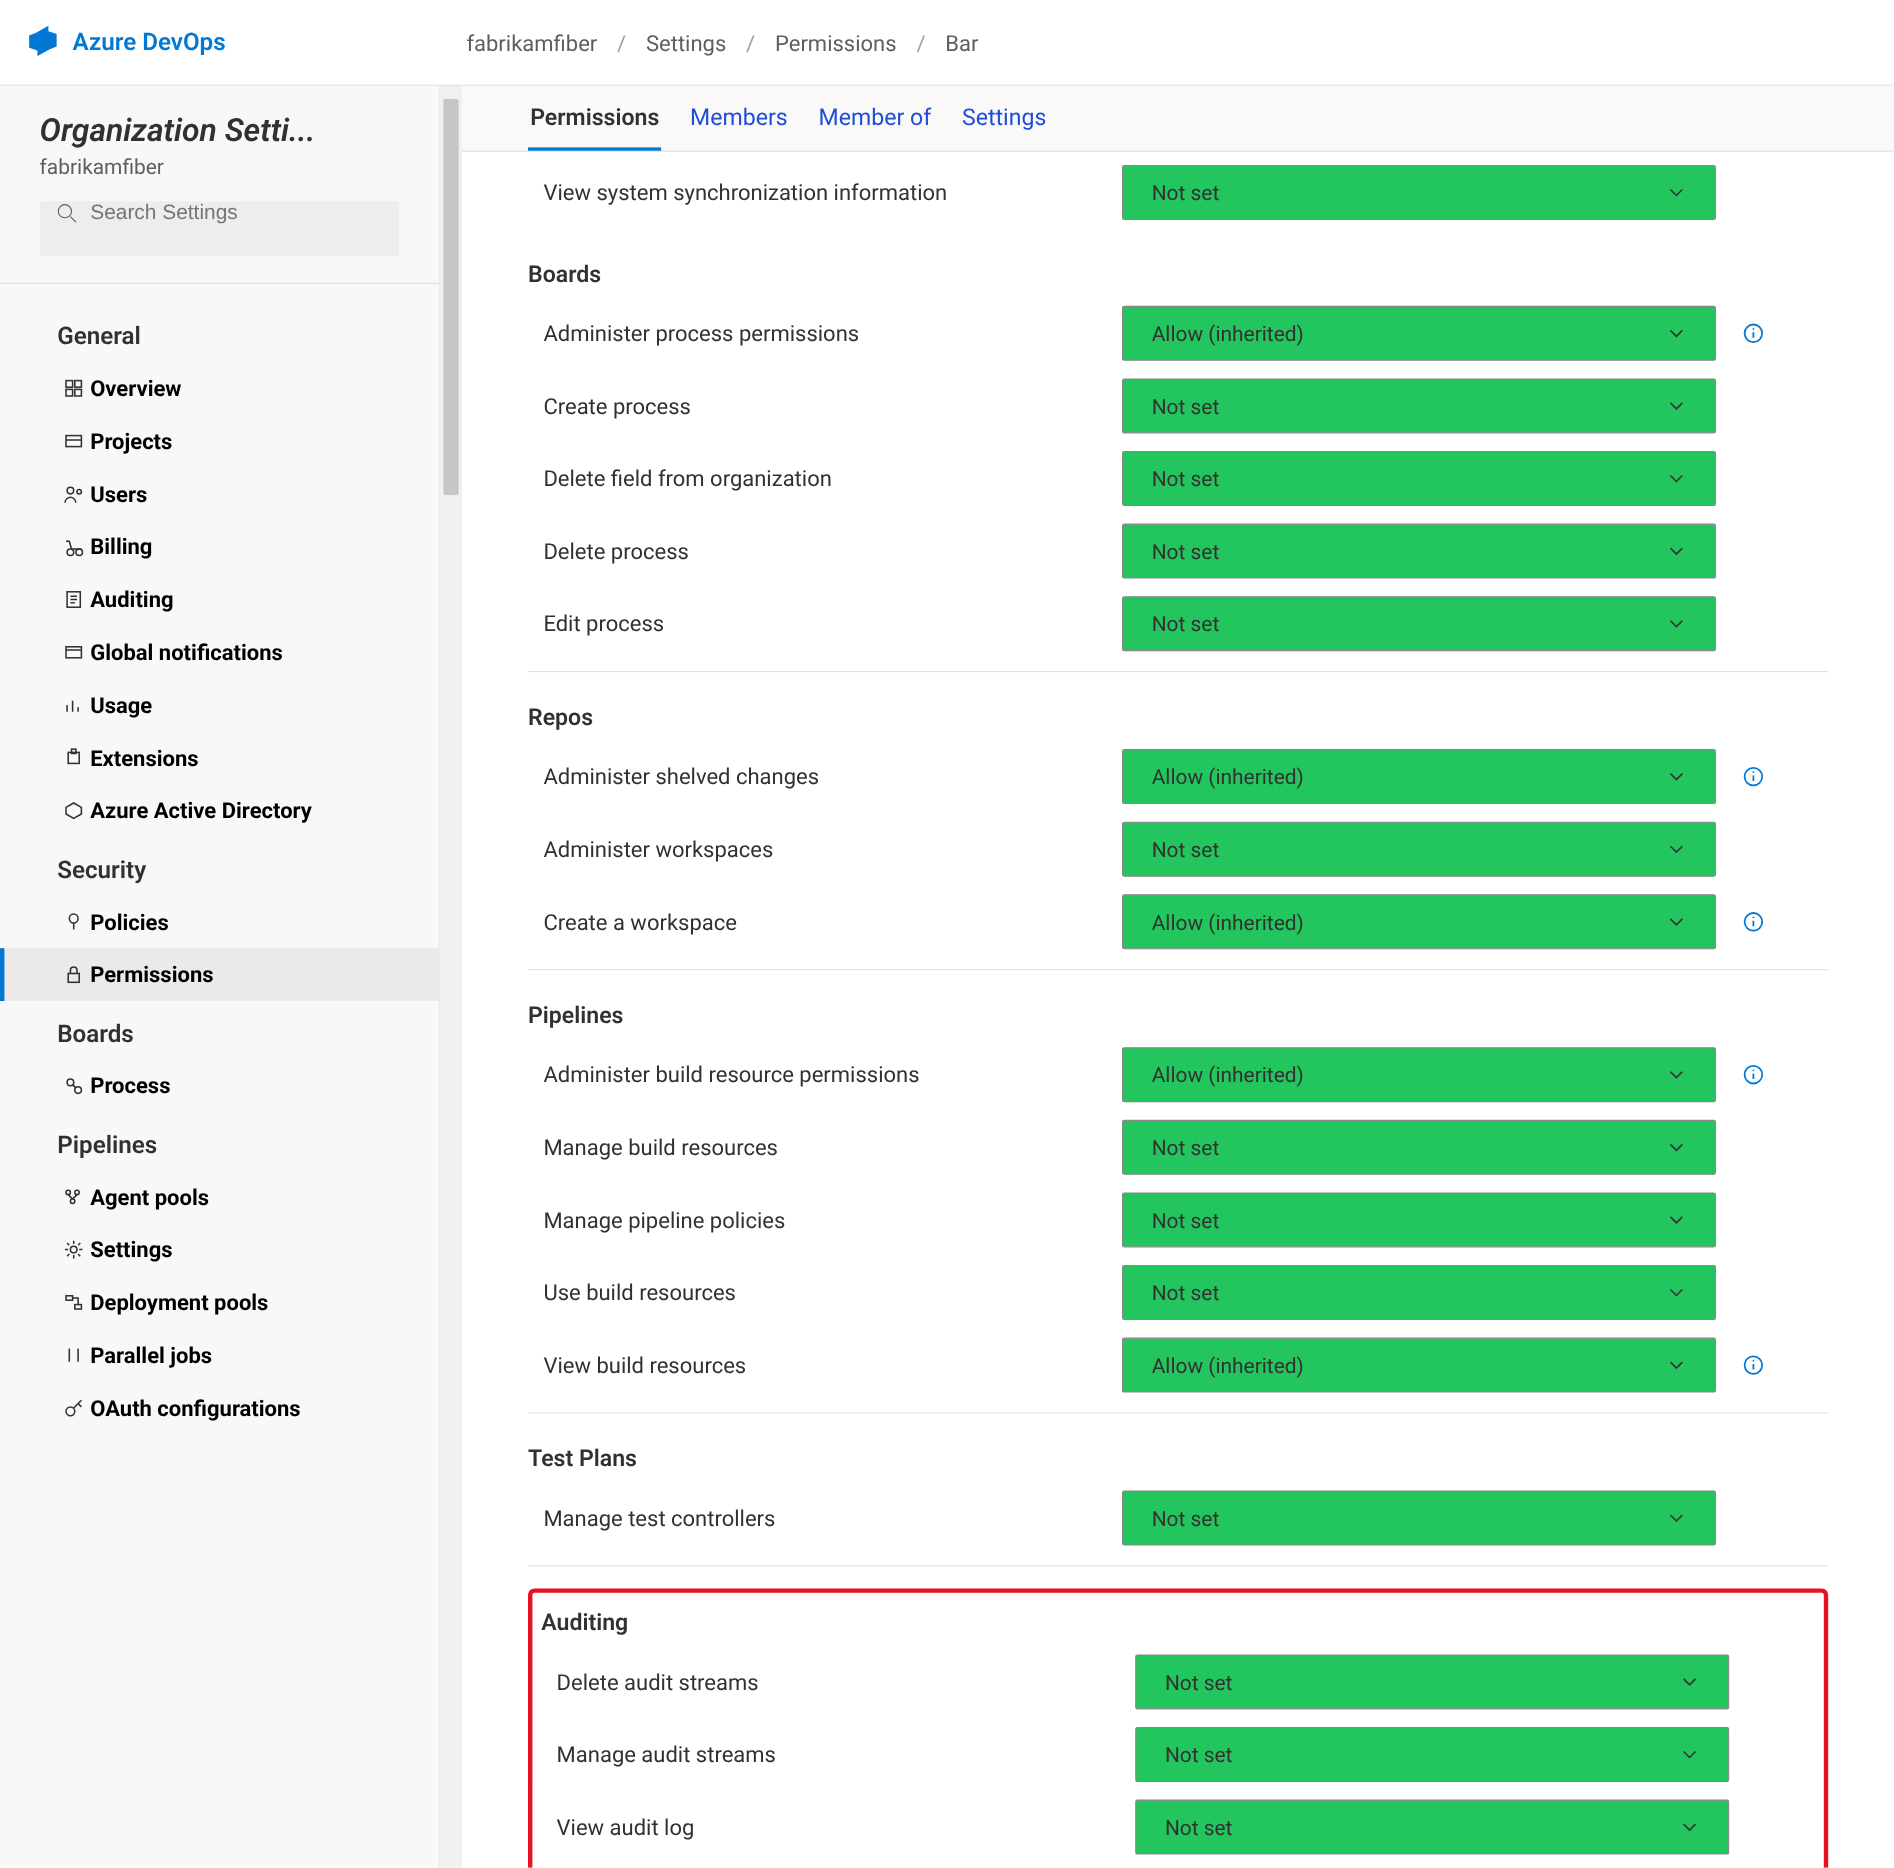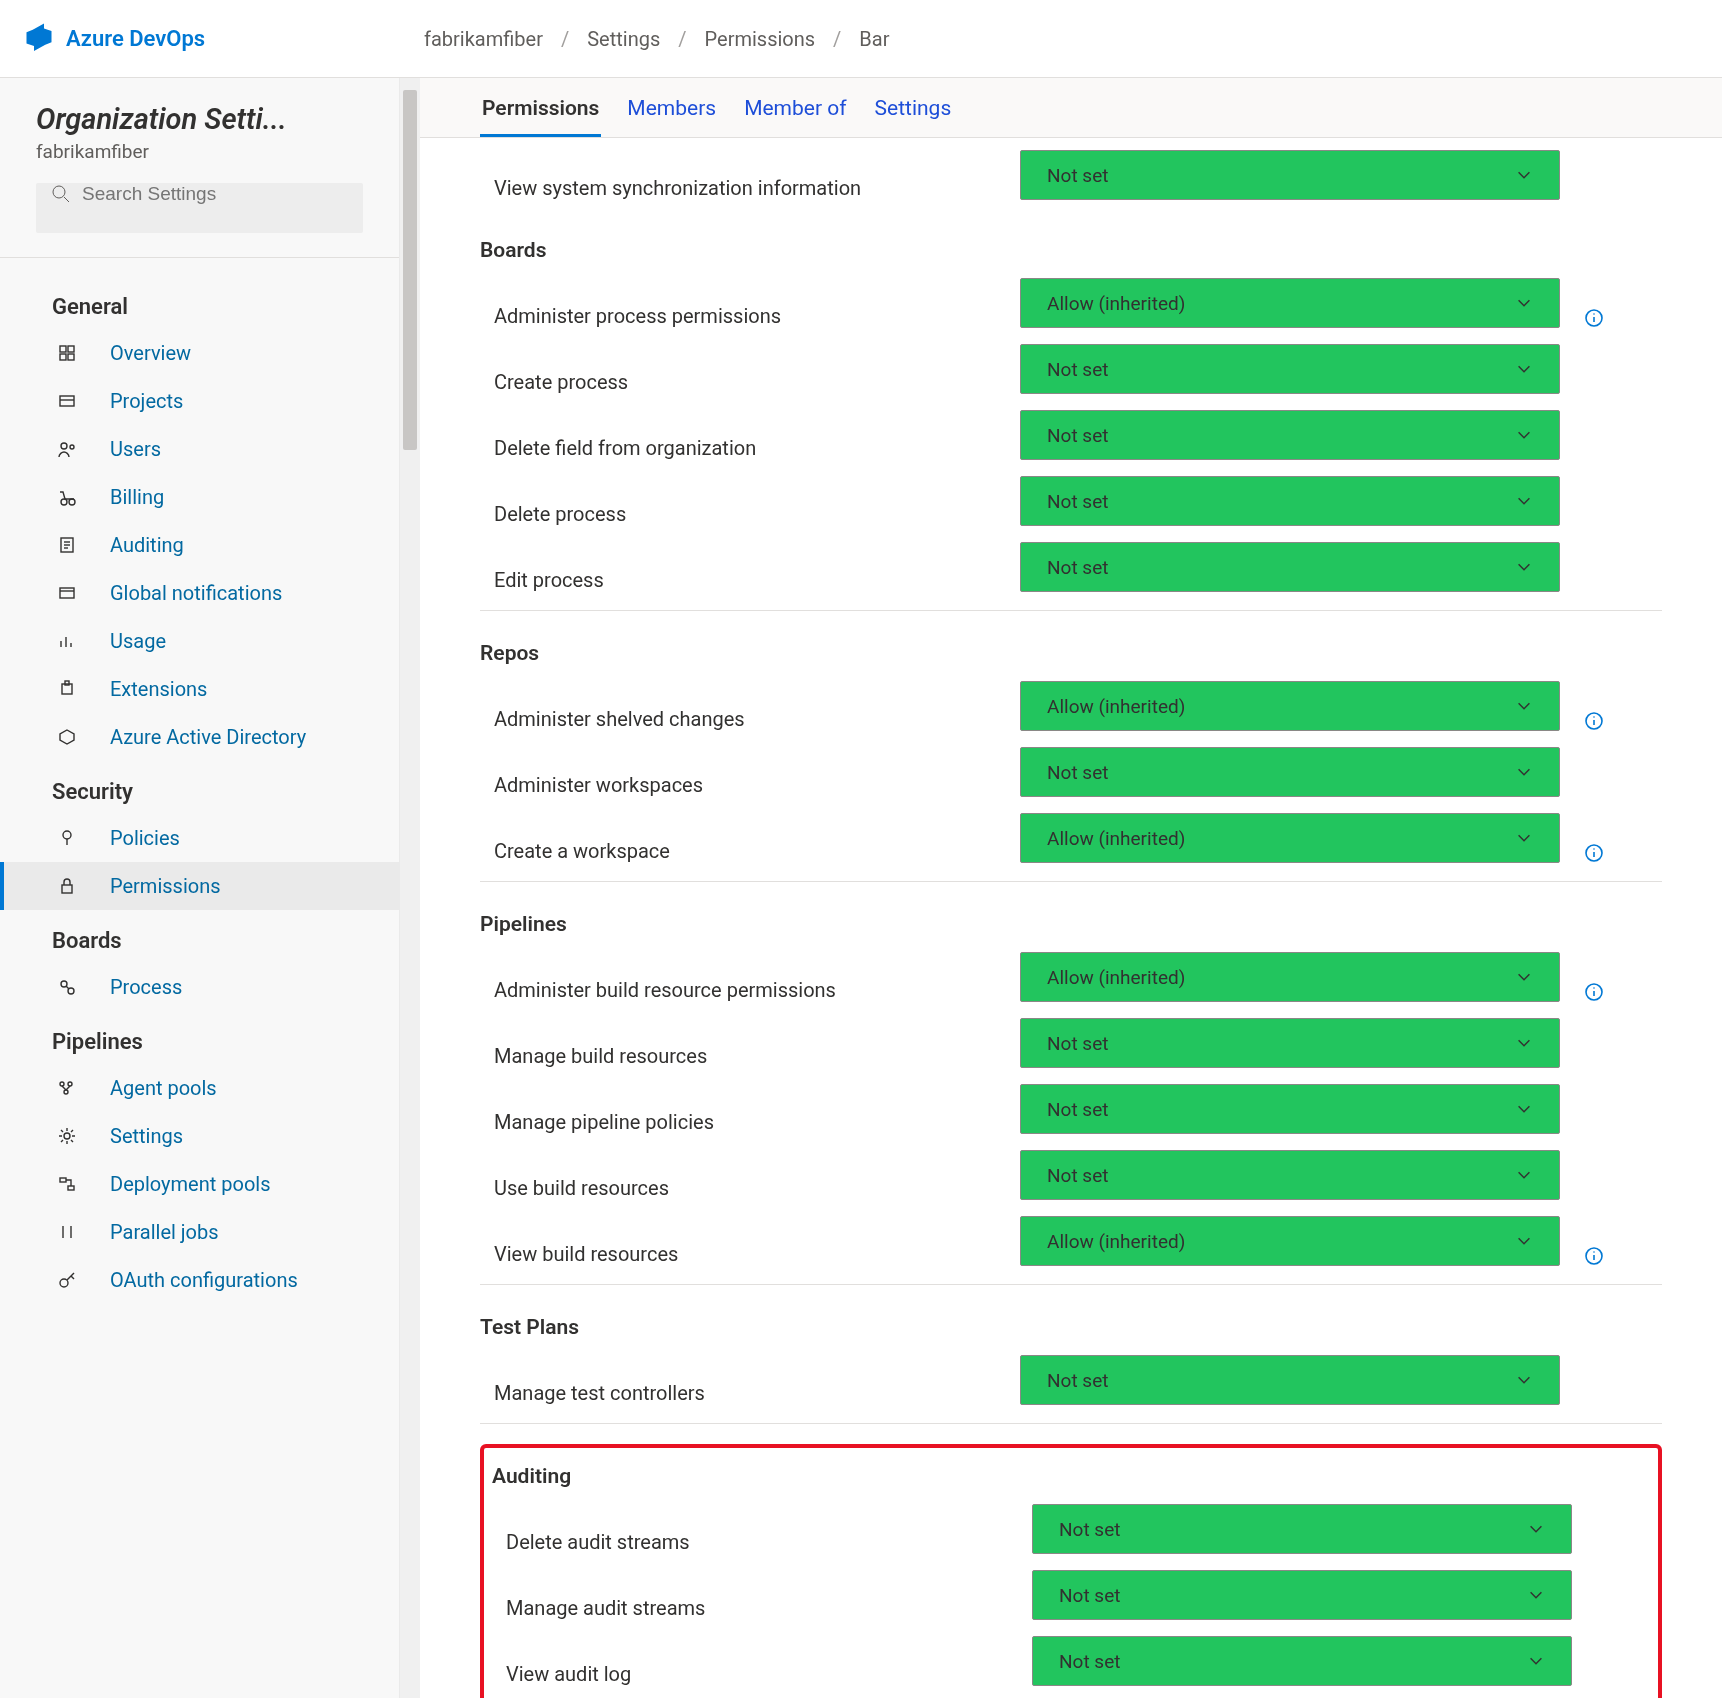--- a/index.html
+++ b/index.html
@@ -110,25 +110,26 @@
 
   .nav-group-title {
     font-size: 22px;
     font-weight: 600;
     padding: 18px 36px 10px 52px;
     color: #323130;
   }
   .nav-item {
     display: flex;
     align-items: center;
-    gap: 32px;
+    gap: 4px;
     padding: 12px 36px 12px 56px;
     font-size: 20px;
-    color: #0369a1;
+    color: #000000;
     cursor: pointer;
+    font-weight: bold;
   }
   .nav-item.active {
     background: #eaeaea;
     border-left: 4px solid #0078d4;
     padding-left: 52px;
   }
   .nav-item .icon { width: 22px; height: 22px; display:flex; align-items:center; justify-content:center; color:#323130;}
   .nav-item .icon svg { width: 20px; height: 20px; stroke: currentColor; fill:none; stroke-width:1.4; }
 
   
@@ -161,21 +162,21 @@
   .tab.active {
     color: #323130;
     font-weight: 600;
     border-bottom-color: #0078d4;
   }
 
   .perm-body { padding-top: 4px; }
 
   .perm-row {
     display: flex;
-    align-items: flex-end;
+    align-items: center;
     padding: 8px 0;
   }
   .perm-label {
     width: 540px;
     font-size: 20px;
     color: #323130;
     padding-left: 14px;
   }
   .perm-select {
     width: 540px;

